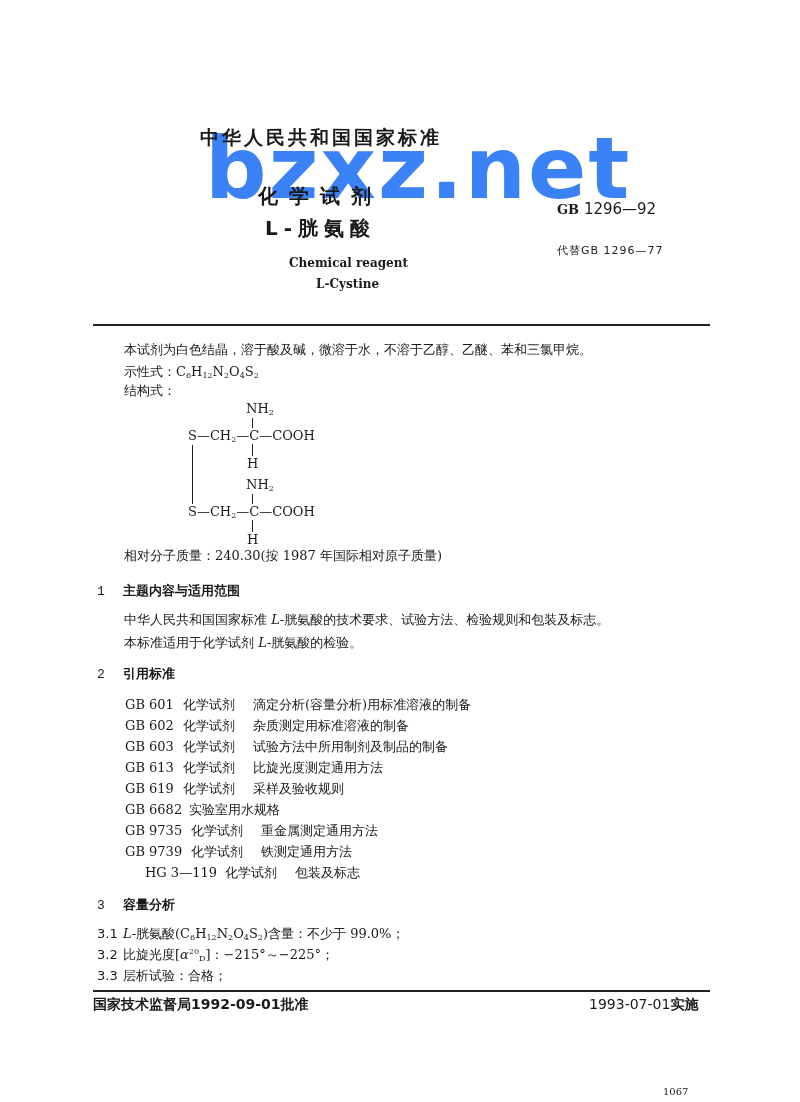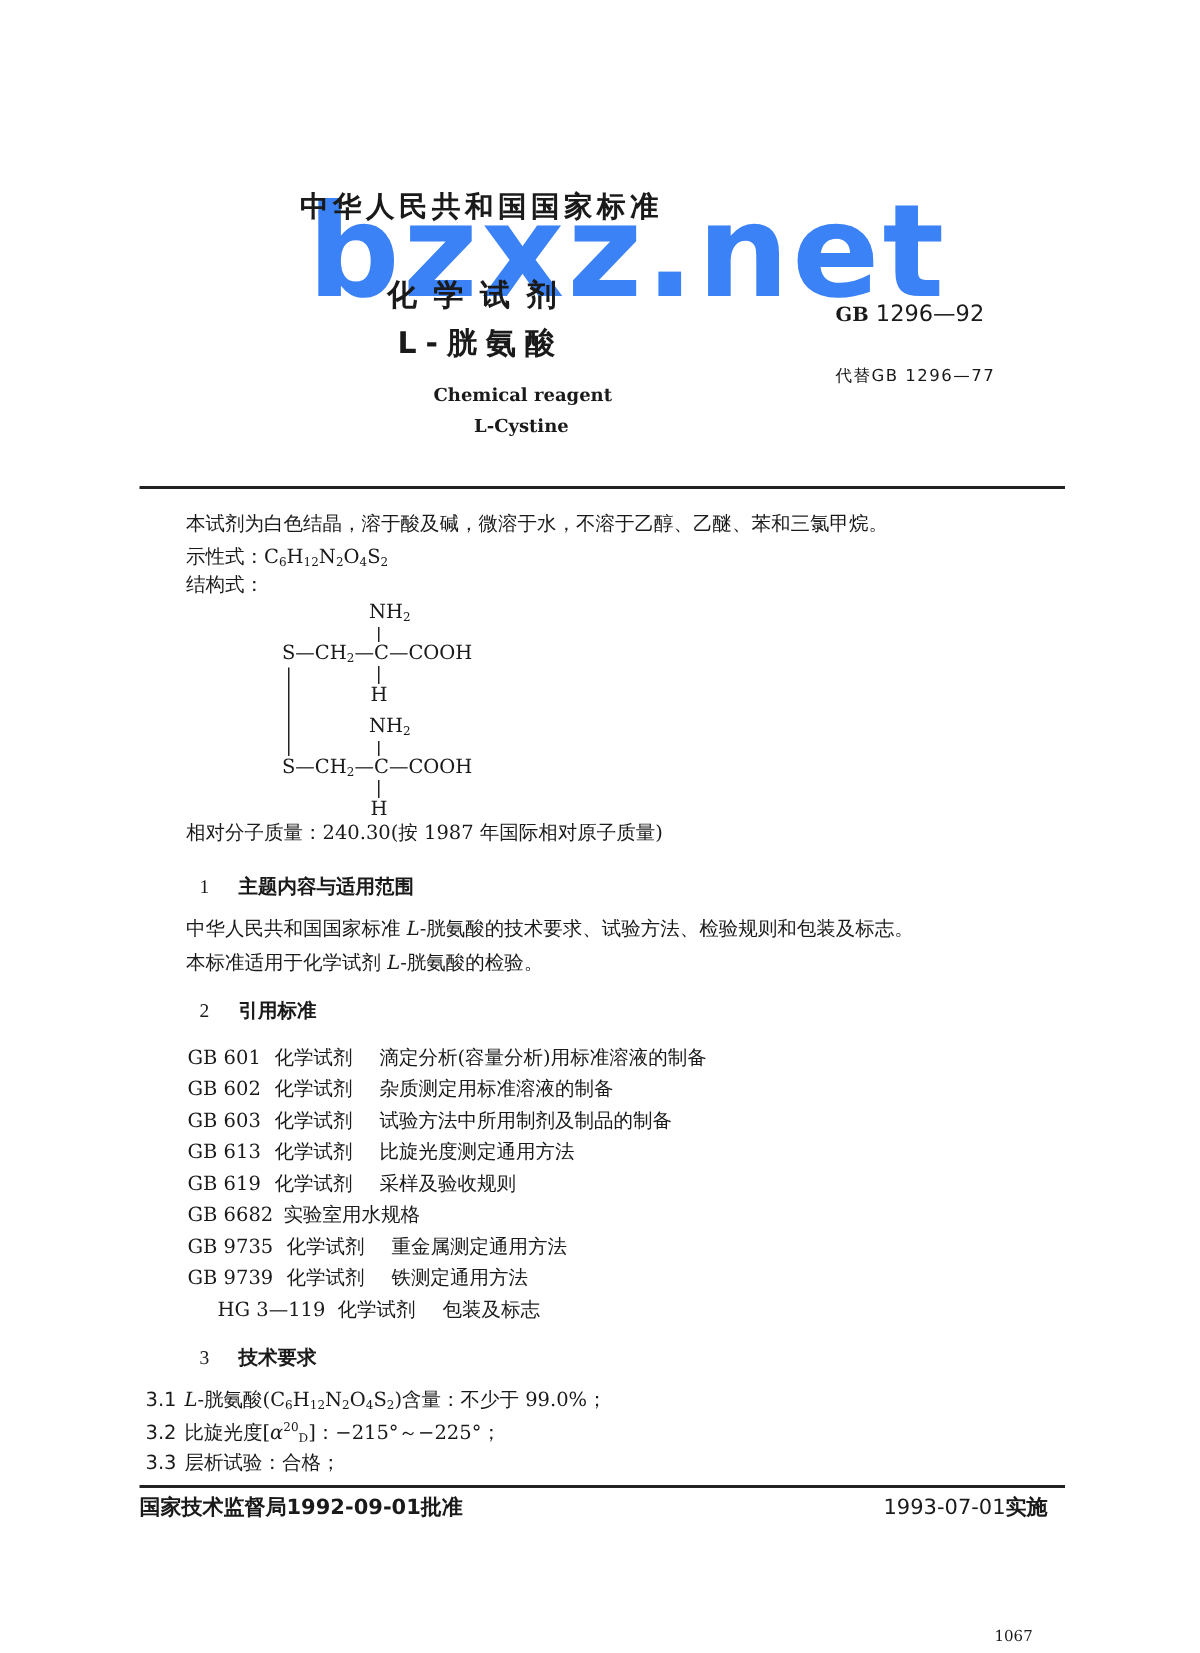--- a/index.html
+++ b/index.html
@@ -40,23 +40,22 @@
     left: 289px; top: 256px; font-family: "DejaVu Serif", serif;
     font-weight: bold; font-size: 12px; white-space: nowrap;
   }
   .en-sub {
     left: 316px; top: 277px; font-family: "DejaVu Serif", serif;
     font-weight: bold; font-size: 12px; white-space: nowrap;
   }
   .rule { position: absolute; left: 93px; width: 617px; height: 2px; background: #222; }
   .body-text { font-size: 13px; white-space: nowrap; line-height: 1; }
   .sec-head {
-    font-family: Liberation Serif, serif; font-weight: bold; font-size: 13px;
+    font-family: Liberation Mono, monospace; font-weight: bold; font-size: 13px;
     white-space: nowrap;
-    margin-left: 36px;
   }
   .sec-num { display: inline-block; width: 26px; font-weight: normal; }
   sub { font-size: 8px; vertical-align: -2px; }
   sup { font-size: 8px; }
   .it { font-style: italic; }
   .ref-row { position: absolute; left: 125px; font-size: 13px; white-space: nowrap; }
   .ref-code { display: inline-block; }
   .struct { position: absolute; font-size: 13px; white-space: nowrap; }
   .vline { position: absolute; width: 1px; background: #222; }
   .footer-left {
@@ -131,21 +130,21 @@
 <div class="ref-row" style="top:717px;"><span class="ref-code" style="width:58px">GB 602</span><span class="ref-code" style="width:70px">化学试剂</span><span>杂质测定用标准溶液的制备</span></div>
 <div class="ref-row" style="top:738px;"><span class="ref-code" style="width:58px">GB 603</span><span class="ref-code" style="width:70px">化学试剂</span><span>试验方法中所用制剂及制品的制备</span></div>
 <div class="ref-row" style="top:759px;"><span class="ref-code" style="width:58px">GB 613</span><span class="ref-code" style="width:70px">化学试剂</span><span>比旋光度测定通用方法</span></div>
 <div class="ref-row" style="top:780px;"><span class="ref-code" style="width:58px">GB 619</span><span class="ref-code" style="width:70px">化学试剂</span><span>采样及验收规则</span></div>
 <div class="ref-row" style="top:801px;"><span class="ref-code" style="width:64px">GB 6682</span><span>实验室用水规格</span></div>
 <div class="ref-row" style="top:822px;"><span class="ref-code" style="width:66px">GB 9735</span><span class="ref-code" style="width:70px">化学试剂</span><span>重金属测定通用方法</span></div>
 <div class="ref-row" style="top:843px;"><span class="ref-code" style="width:66px">GB 9739</span><span class="ref-code" style="width:70px">化学试剂</span><span>铁测定通用方法</span></div>
 <div class="ref-row" style="top:864px;margin-left:20px;"><span class="ref-code" style="width:80px">HG 3—119</span><span class="ref-code" style="width:70px">化学试剂</span><span>包装及标志</span></div>
 
 <div class="abs z1 sec-head" style="left:97px; top:896px;">
-  <span class="sec-num">3</span><span>技术要求</span>
+  <span class="sec-num">3</span><span>容量分析</span>
 </div>
 <div class="abs z1 body-text" style="left:97px; top:927px;">
   <span class="sec-num" style="font-family:'DejaVu Sans',sans-serif">3.1</span><span class="it">L</span><span>-胱氨酸(</span><span>C</span><sub>6</sub><span>H</span><sub>12</sub><span>N</span><sub>2</sub><span>O</span><sub>4</sub><span>S</span><sub>2</sub><span>)含量：不少于 99.0%；</span>
 </div>
 <div class="abs z1 body-text" style="left:97px; top:948px;">
   <span class="sec-num" style="font-family:'DejaVu Sans',sans-serif">3.2</span><span>比旋光度[</span><span class="it">α</span><sup>20</sup><sub>D</sub><span>]：−215°～−225°；</span>
 </div>
 <div class="abs z1 body-text" style="left:97px; top:969px;">
   <span class="sec-num" style="font-family:'DejaVu Sans',sans-serif">3.3</span><span>层析试验：合格；</span>
 </div>

